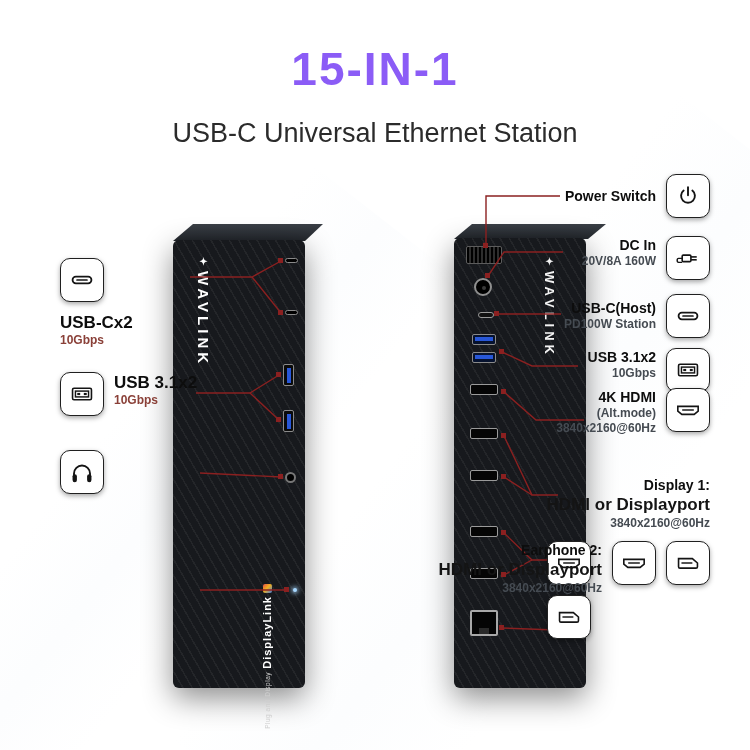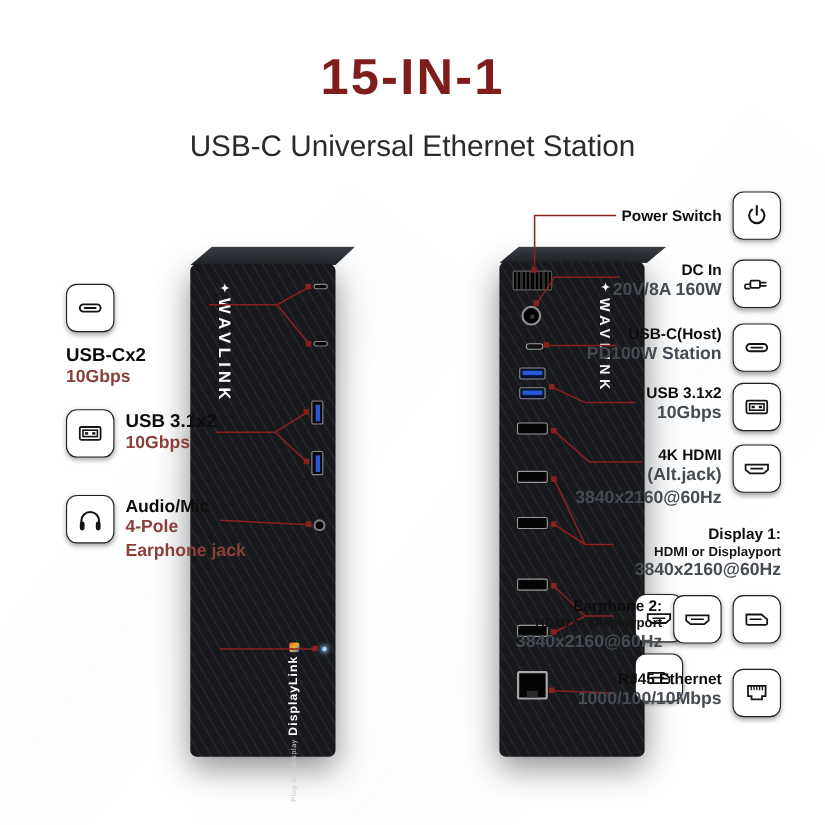--- a/index.html
+++ b/index.html
@@ -10,21 +10,21 @@
       #ffffff 0%, #ffffff 23%, #e9edf0 28%, #a3b2bd 37%,
       #7186959 45%, #6b8090 46%, #54687a 56%, #3d5163 70%,
       #283847 82%, #1b2835 92%, #141f2b 100%);
   }
   .beam{position:absolute;transform:rotate(38deg);pointer-events:none;z-index:1;
     background:linear-gradient(90deg,transparent,rgba(225,235,245,0.10),transparent);}
   .beam.b1{left:60px;top:140px;width:180px;height:760px;}
   .beam.b2{left:400px;top:80px;width:240px;height:820px;}
 
   .title{position:absolute;top:42px;left:0;width:100%;text-align:center;z-index:3;
-    font-size:46px;font-weight:800;letter-spacing:2px;color:#7f1d1d;}
+    font-size:46px;font-weight:800;letter-spacing:2px;color:#8b5cf6;}
   .subtitle{position:absolute;top:118px;left:0;width:100%;text-align:center;z-index:3;
     font-size:27px;font-weight:400;color:#2b2b2b;}
 
   
   .device{position:absolute;background:#17191d;border-radius:6px;z-index:2;
     box-shadow:0 10px 30px rgba(0,0,0,0.45);}
   .device::before{content:"";position:absolute;inset:0;border-radius:6px;
     background:repeating-linear-gradient(60deg,rgba(255,255,255,0.055) 0 1.5px,transparent 1.5px 8px);}
   .device-front{left:173px;top:240px;width:132px;height:448px;}
   .device-back{left:454px;top:238px;width:132px;height:450px;}
@@ -80,29 +80,29 @@
   .ann-left{left:60px;}
   .ann-right{right:40px;}
   .icon-box{width:44px;height:44px;background:#fff;border:1.5px solid #202020;border-radius:10px;
     display:flex;align-items:center;justify-content:center;flex:none;box-sizing:border-box;
     box-shadow:0 2px 5px rgba(0,0,0,0.35);}
   .txt{padding-top:1px;}
   .ann-right .txt{text-align:right;}
   .lbl{font-weight:bold;font-size:16px;color:#0d0d0d;line-height:1.2;white-space:nowrap;}
   .lbl-lg{font-size:17px;}
   .lbl-sm{font-size:14px;}
-  .sub{font-size:16px;line-height:1.3;white-space:nowrap;font-weight:600;}
+  .sub{font-size:12px;line-height:1.3;white-space:nowrap;font-weight:600;}
   .sub-left{color:#8a4038;}
   .sub-right{color:#454b52;}
-  .sub-strong{color:#141414;font-weight:bold;font-size:12px;line-height:1.3;white-space:nowrap;}
+  .sub-strong{color:#141414;font-weight:bold;font-size:17px;line-height:1.3;white-space:nowrap;}
   .vcenter{align-items:center;}
 
   .ann-l0{top:258px;flex-direction:column;} .ann-l1{top:372px;} .ann-l2{top:450px;} .ann-l3{top:570px;}
-  .ann-r0{top:174px;} .ann-r1{top:236px;} .ann-r2{top:294px;} .ann-r3{top:348px;}
-  .ann-r4{top:404px;} .ann-r5{top:476px;flex-direction:column;} .ann-r6{top:541px;} .ann-r7{top:608px;}
+  .ann-r0{top:174px;} .ann-r1{top:236px;} .ann-r2{top:294px;align-items:center;} .ann-r3{top:348px;}
+  .ann-r4{top:388px;} .ann-r5{top:476px;flex-direction:column;} .ann-r6{top:541px;} .ann-r7{top:608px;}
 
   svg.glyph{display:block;}
 </style>
 </head>
 <body>
 
 <div class="stage">
 
   <div class="beam b1"></div>
   <div class="beam b2"></div>
@@ -216,25 +216,20 @@
   </div>
 
   <div class="ann ann-left ann-l2">
     <div class="icon-box">
       <svg class="glyph" width="32" height="32" viewBox="0 0 44 44">
         <path d="M11 29 v-5 a11 11 0 0 1 22 0 v5" fill="none" stroke="#141414" stroke-width="2.6"></path>
         <rect x="9" y="25" width="6" height="11" rx="3" fill="#141414"></rect>
         <rect x="29" y="25" width="6" height="11" rx="3" fill="#141414"></rect>
       </svg>
     </div>
-    <div class="txt">
-      <div class="lbl">Audio/Mic</div>
-      <div class="sub sub-left">4-Pole</div>
-      <div class="sub sub-left">Earphone jack</div>
-    </div>
   </div>
 
 
   <div class="ann ann-right ann-r0 vcenter">
     <div class="txt">
       <div class="lbl lbl-sm">Power Switch</div>
     </div>
     <div class="icon-box">
       <svg class="glyph" width="32" height="32" viewBox="0 0 44 44">
         <path d="M16 14.5 a9.5 9.5 0 1 0 12 0" fill="none" stroke="#141414" stroke-width="2.6" stroke-linecap="round"></path>
@@ -282,21 +277,21 @@
         <rect x="13" y="18" width="18" height="8" fill="none" stroke="#141414" stroke-width="2"></rect>
         <rect x="15.5" y="20.5" width="4" height="3" fill="#141414"></rect>
         <rect x="24.5" y="20.5" width="4" height="3" fill="#141414"></rect>
       </svg>
     </div>
   </div>
 
   <div class="ann ann-right ann-r4">
     <div class="txt">
       <div class="lbl lbl-sm">4K HDMI</div>
-      <div class="sub sub-right">(Alt.jack)</div>
+      <div class="sub sub-right">(Alt.mode)</div>
       <div class="sub sub-right">3840x2160@60Hz</div>
     </div>
     <div class="icon-box">
       <svg class="glyph" width="32" height="32" viewBox="0 0 44 44">
         <path d="M8 17 h28 v6.5 l-5.5 4.5 h-17 L8 23.5 z" fill="none" stroke="#141414" stroke-width="2.2"></path>
         <line x1="14" y1="22" x2="30" y2="22" stroke="#141414" stroke-width="2"></line>
       </svg>
     </div>
   </div>
 
@@ -333,32 +328,14 @@
       </svg>
     </div>
     <div class="icon-box">
       <svg class="glyph" width="32" height="32" viewBox="0 0 44 44">
         <path d="M9 16 h19 l7 6 v5 a2 2 0 0 1 -2 2 H11 a2 2 0 0 1 -2 -2 z" fill="none" stroke="#141414" stroke-width="2.2"></path>
         <line x1="13" y1="22" x2="28" y2="22" stroke="#141414" stroke-width="2"></line>
       </svg>
     </div>
   </div>
 
-  <div class="ann ann-right ann-r7">
-    <div class="txt">
-      <div class="lbl lbl-sm">RJ45 Ethernet</div>
-      <div class="sub sub-right">1000/100/10Mbps</div>
-    </div>
-    <div class="icon-box">
-      <svg class="glyph" width="32" height="32" viewBox="0 0 44 44">
-        <path d="M11 13 h22 v13 h-4.5 v4 h-13 v-4 H11 z" fill="none" stroke="#141414" stroke-width="2.2"></path>
-        <g stroke="#141414" stroke-width="1.6">
-          <line x1="15" y1="13" x2="15" y2="18.5"></line>
-          <line x1="18.5" y1="13" x2="18.5" y2="18.5"></line>
-          <line x1="22" y1="13" x2="22" y2="18.5"></line>
-          <line x1="25.5" y1="13" x2="25.5" y2="18.5"></line>
-          <line x1="29" y1="13" x2="29" y2="18.5"></line>
-        </g>
-      </svg>
-    </div>
-  </div>
 
 </div>
 
 </body></html>

